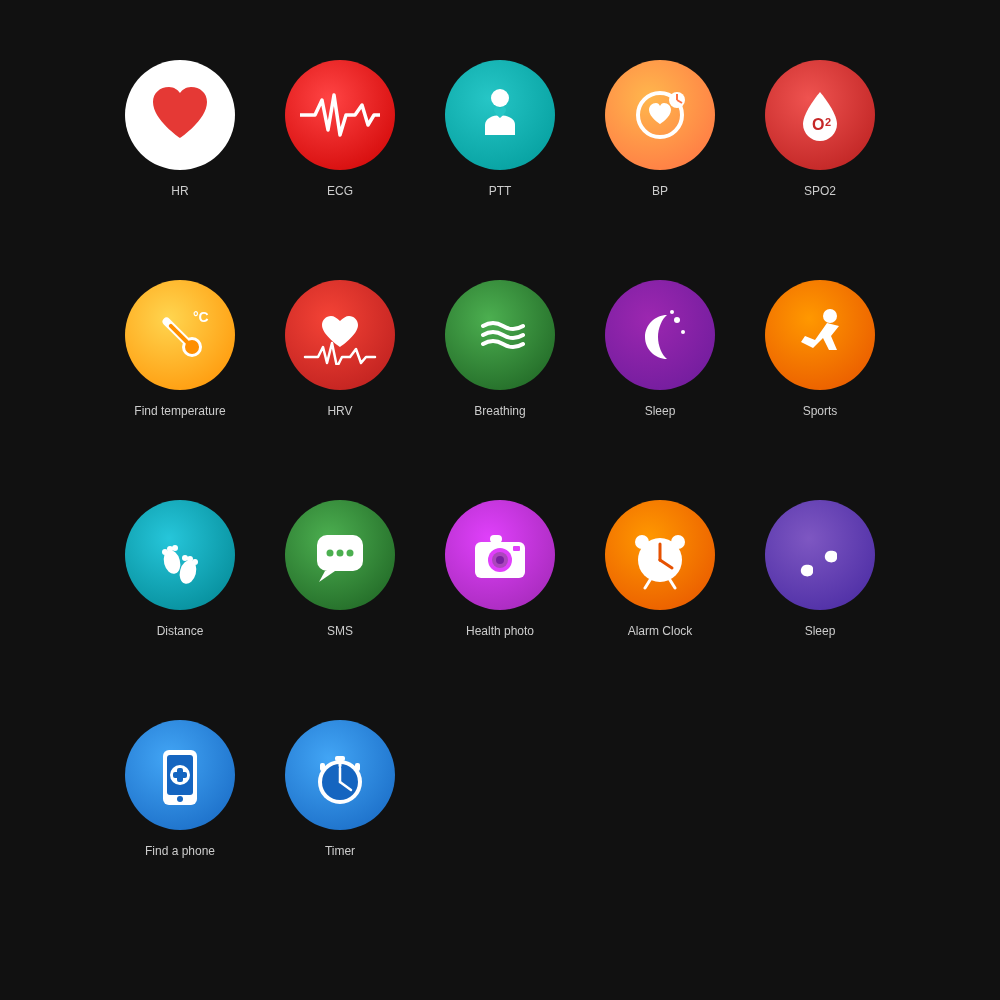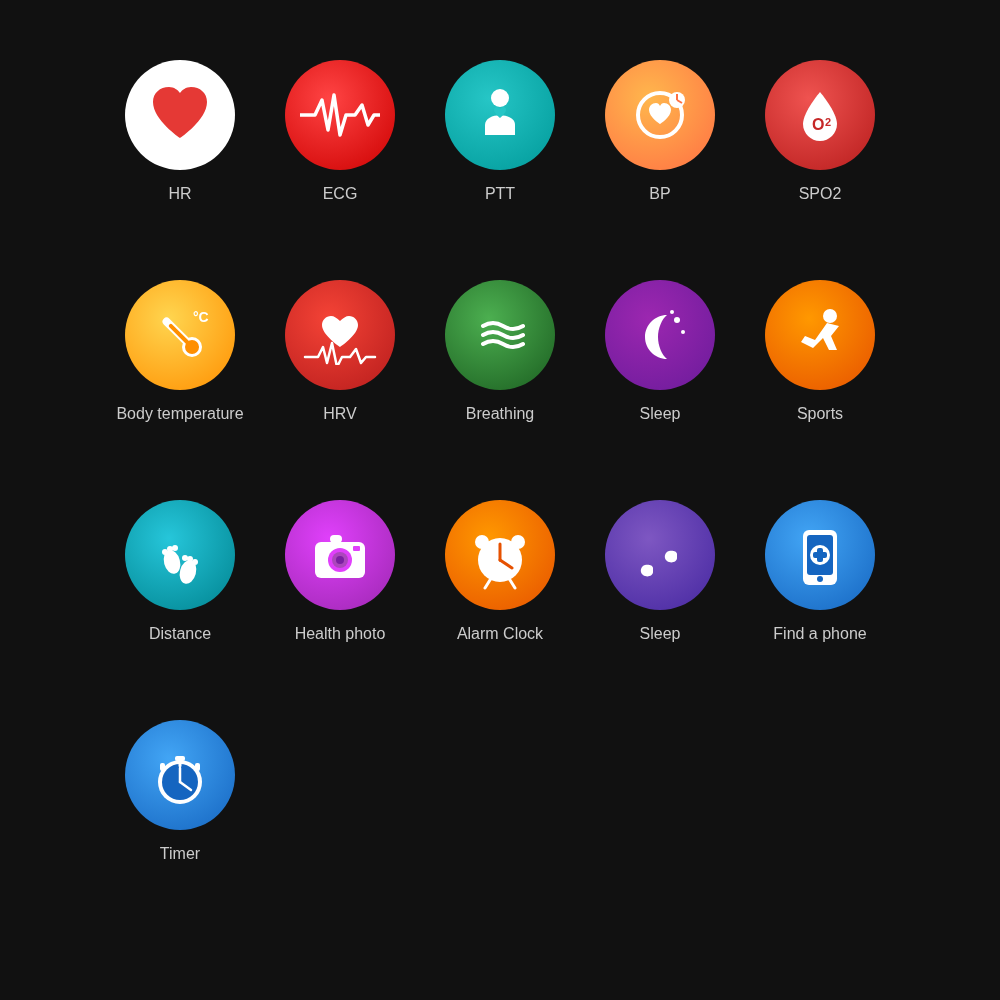--- a/index.html
+++ b/index.html
@@ -33,21 +33,21 @@
       height: 110px;
       border-radius: 50%;
       display: flex;
       align-items: center;
       justify-content: center;
       margin-bottom: 14px;
       flex-shrink: 0;
     }
     .label {
       color: #ccc;
-      font-size: 16px;
+      font-size: 12px;
       text-align: left;
       line-height: 1.25;
       font-weight: 400;
     }
     
     .bg-white { background: #fff; }
     .bg-red { background: radial-gradient(circle at 40% 35%, #f44, #c00); }
     .bg-teal { background: radial-gradient(circle at 40% 35%, #26c6c6, #009999); }
     .bg-orange-red { background: radial-gradient(circle at 40% 35%, #ffb74d, #ff7043); }
     .bg-red2 { background: radial-gradient(circle at 40% 35%, #ef5350, #b71c1c); }
@@ -144,21 +144,21 @@
         <g transform="rotate(-45, 35, 35)">
           <rect x="31" y="12" width="8" height="34" rx="4" fill="white"></rect>
           <circle cx="35" cy="52" r="10" fill="white"></circle>
           <rect x="33" y="20" width="4" height="28" rx="2" fill="#ff8f00"></rect>
           <circle cx="35" cy="52" r="7" fill="#ff8f00"></circle>
         </g>
 
         <text x="48" y="22" font-size="14" font-weight="bold" fill="white" font-family="Arial">°C</text>
       </svg>
     </div>
-    <span class="label">Body temperature</span>
+    <span class="label">Find temperature</span>
   </div>
 
   <div class="item">
     <div class="icon-circle bg-red4">
       <svg width="80" height="60" viewBox="0 0 80 60">
 
         <path d="M40 42 C40 42 22 30 22 20 C22 15 26 11 31 11 C34 11 37 13 40 16 C43 13 46 11 49 11 C54 11 58 15 58 20 C58 30 40 42 40 42Z" fill="white"></path>
 
         <polyline points="5,52 18,52 23,42 27,58 32,38 37,62 42,52 50,52 56,44 61,58 66,52 75,52" fill="none" stroke="white" stroke-width="2.5" stroke-linecap="round" stroke-linejoin="round"></polyline>
       </svg>
@@ -217,20 +217,34 @@
 
         <circle cx="50" cy="42" r="3" fill="white"></circle>
         <circle cx="45" cy="39" r="3" fill="white"></circle>
         <circle cx="40" cy="38" r="3" fill="white"></circle>
       </svg>
     </div>
     <span class="label">Distance</span>
   </div>
 
 
+  <div class="item">
+    <div class="icon-circle bg-green2">
+      <svg width="70" height="70" viewBox="0 0 70 70">
+
+        <rect x="12" y="15" width="46" height="36" rx="10" fill="white"></rect>
+        <polygon points="20,51 14,62 30,51" fill="white"></polygon>
+
+        <circle cx="25" cy="33" r="3.5" fill="#4caf50"></circle>
+        <circle cx="35" cy="33" r="3.5" fill="#4caf50"></circle>
+        <circle cx="45" cy="33" r="3.5" fill="#4caf50"></circle>
+      </svg>
+    </div>
+    <span class="label">SMS</span>
+  </div>
 
 
   <div class="item">
     <div class="icon-circle bg-pink">
       <svg width="70" height="70" viewBox="0 0 70 70">
 
         <rect x="10" y="22" width="50" height="36" rx="6" fill="white"></rect>
 
         <circle cx="35" cy="40" r="12" fill="#e040fb"></circle>
         <circle cx="35" cy="40" r="8" fill="#ab47bc"></circle>

